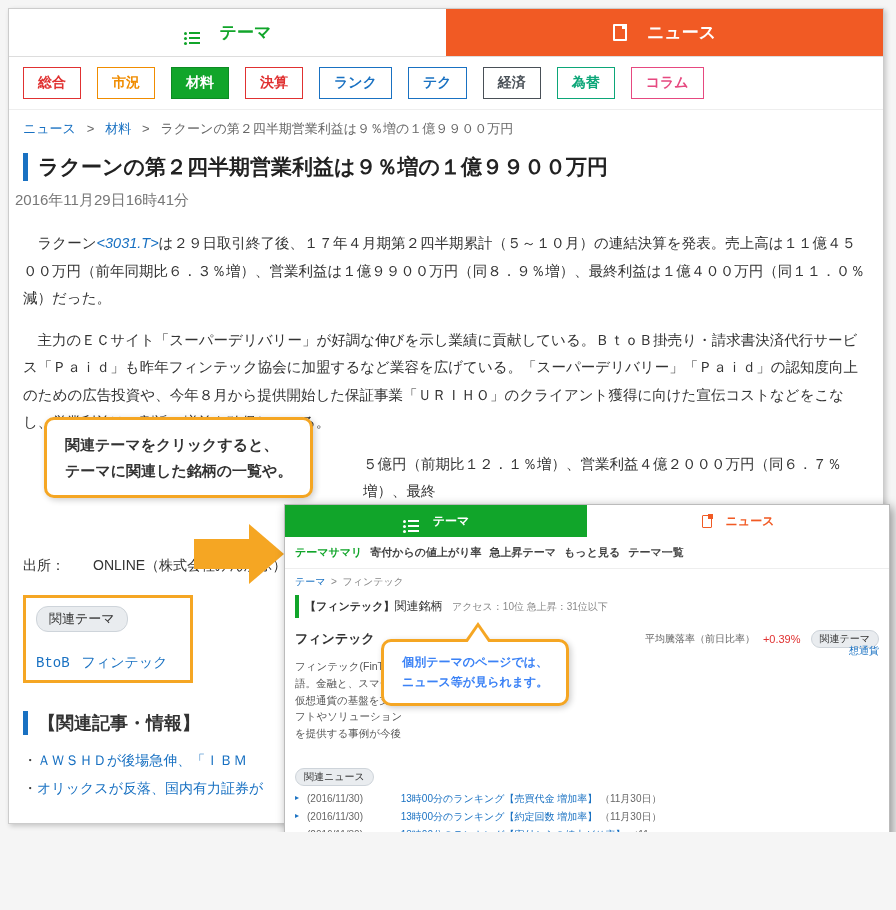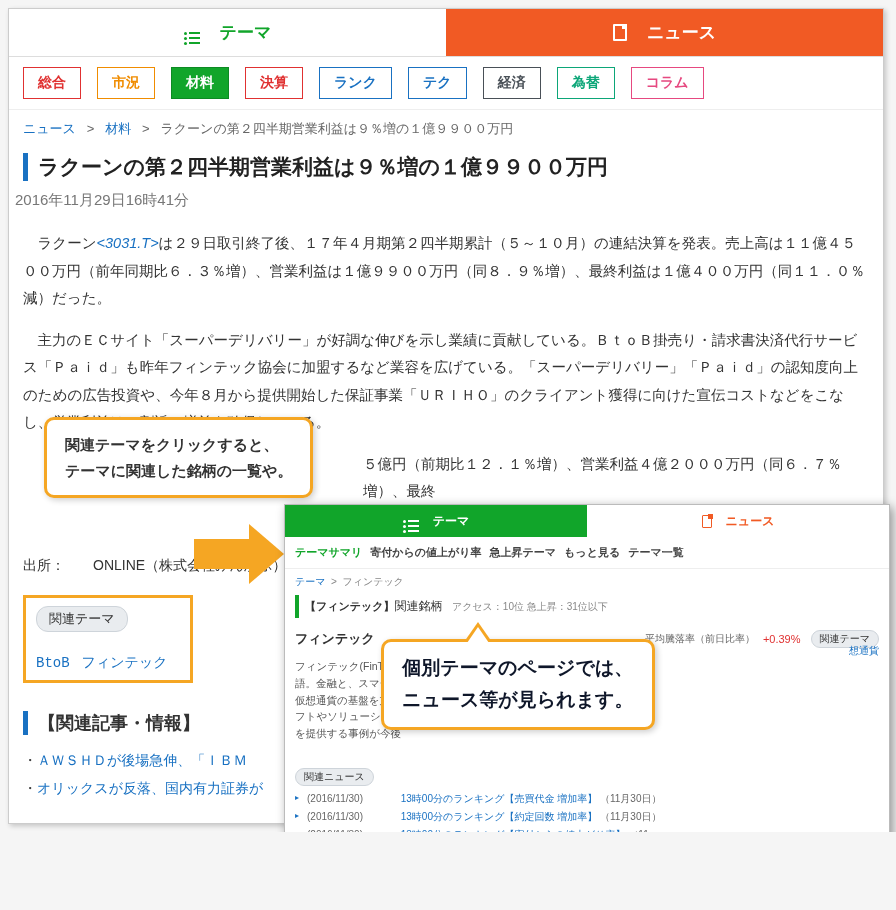--- a/index.html
+++ b/index.html
@@ -77,21 +77,21 @@
 .ov-news-list li::before { content: "▸"; color: #1971c2; position: absolute; left: 0; font-size: 8px; top: 3px; }
 .ov-news-list .date { color: #666; }
 .ov-news-list a { color: #1971c2; text-decoration: none; margin-left: 35px; }
 .ov-more { font-size: 10px; padding: 0 0 8px; }
 .ov-more a { color: #1971c2; text-decoration: none; }
 .ov-tbl-info { text-align: right; font-size: 10px; color: #666; padding: 2px 10px; }
 .ov-table { width: 100%; border-collapse: collapse; font-size: 10px; }
 .ov-table th { background: #0a5aa6; color: #fff; padding: 3px 4px; font-weight: normal; text-align: center; position: relative; }
 
 
-.callout2 { position: absolute; top: 134px; left: 96px; background: #fff; border: 3px solid #f5a623; border-radius: 10px; padding: 10px 18px; font-size: 19px; font-weight: bold; color: #0f172a; line-height: 1.7; box-shadow: 2px 2px 6px rgba(0,0,0,0.2); z-index: 6; text-align: center; }
+.callout2 { position: absolute; top: 134px; left: 96px; background: #fff; border: 3px solid #f5a623; border-radius: 10px; padding: 10px 18px; font-size: 12px; font-weight: bold; color: #3b82f6; line-height: 1.7; box-shadow: 2px 2px 6px rgba(0,0,0,0.2); z-index: 6; text-align: center; }
 .callout2::before { content: ""; position: absolute; top: -20px; left: 80px; border-left: 14px solid transparent; border-right: 14px solid transparent; border-bottom: 20px solid #f5a623; }
 .callout2::after { content: ""; position: absolute; top: -15px; left: 83px; border-left: 11px solid transparent; border-right: 11px solid transparent; border-bottom: 16px solid #fff; }
 </style>
 </head>
 <body>
 
 <div class="main-panel">
   <div class="tabs-top">
     <div class="tab-top tab-theme">
       <span class="icon-list"></span>

